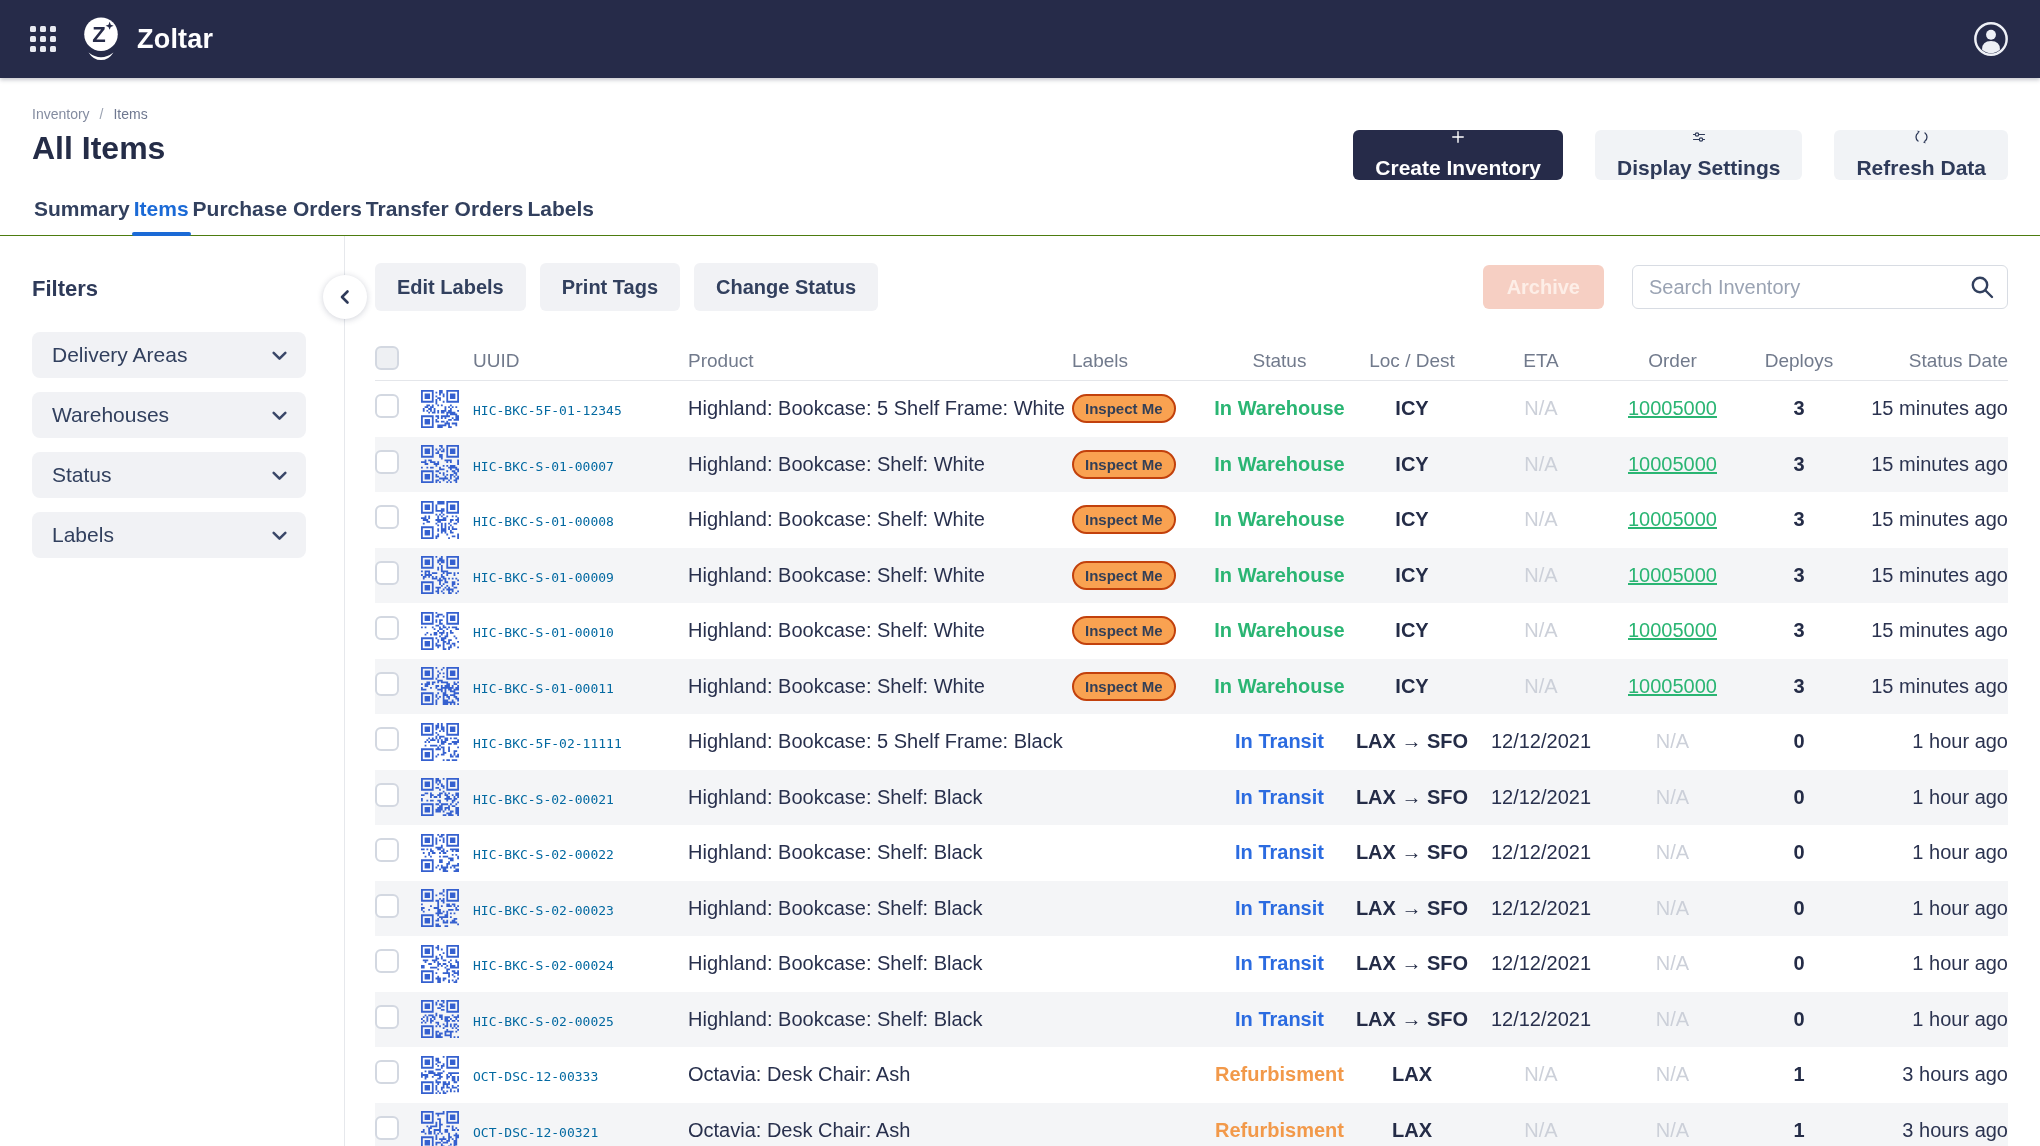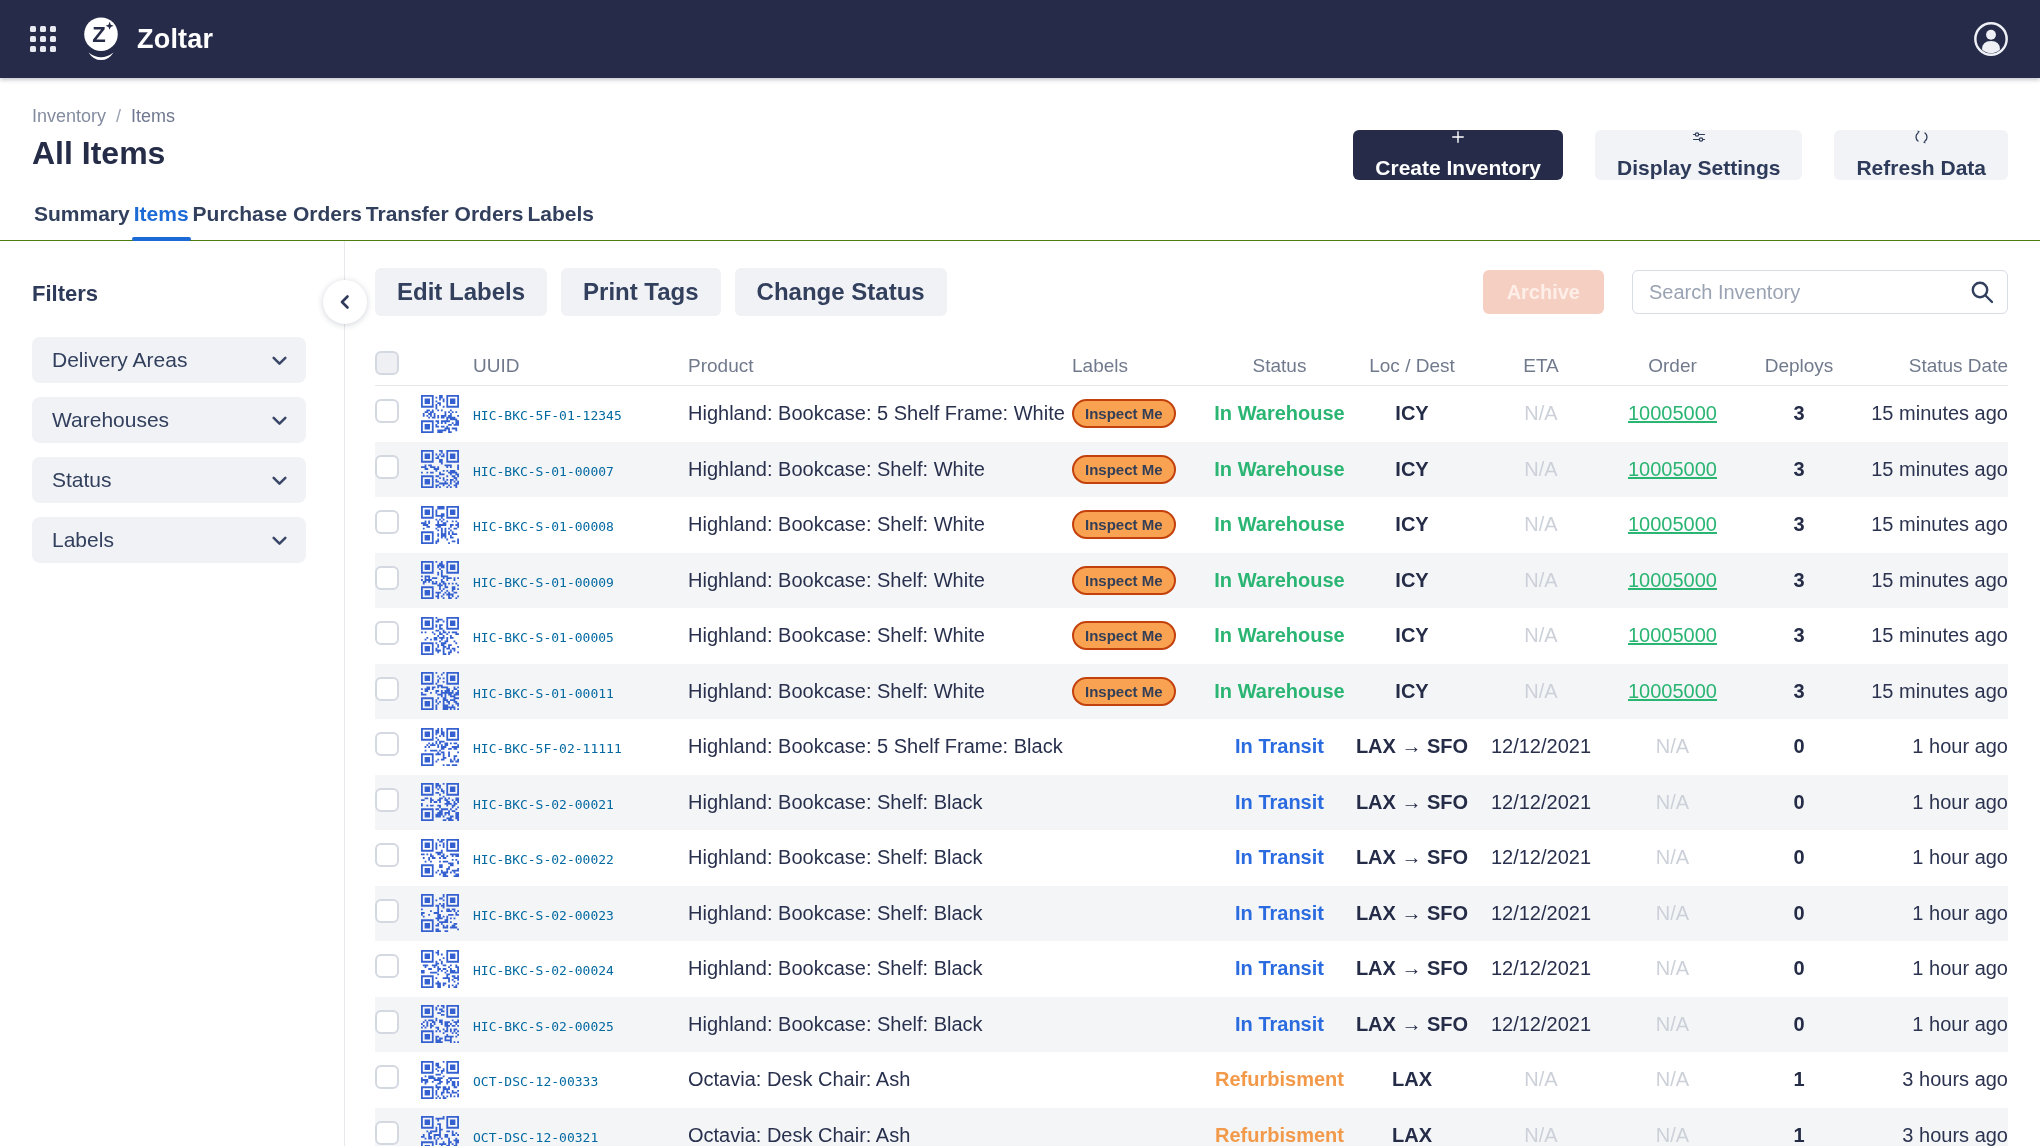--- a/index.html
+++ b/index.html
@@ -12,21 +12,21 @@
   .nav-left { display:flex; align-items:center; gap:22px; }
   .grid-icon { width:26px; height:26px; display:grid; grid-template-columns:repeat(3,6px);
     grid-template-rows:repeat(3,6px); gap:4px; cursor:pointer; }
   .grid-icon i { background:#e8eaf1; border-radius:1.5px; }
   .brand { display:flex; align-items:center; gap:13px; cursor:pointer; }
   .brand-name { color:#fff; font-size:27px; font-weight:bold; letter-spacing:.2px; }
   .avatar-icon { width:38px; height:38px; cursor:pointer; }
 
   
   .page-head { padding:28px 32px 0 32px; position:relative; }
-  .breadcrumb { font-size:18px; color:#848ca0; display:flex; gap:10px; }
+  .breadcrumb { font-size:14px; color:#848ca0; display:flex; gap:10px; }
   .breadcrumb .crumb-last { color:#6f7890; }
   .breadcrumb .sep { color:#9aa2b1; }
   .page-title { font-size:32px; font-weight:bold; color:#242c47; margin-top:8px; }
   .head-actions { position:absolute; right:32px; top:52px; display:flex; gap:32px; }
   .btn { display:flex; align-items:center; gap:12px; height:50px; padding:0 22px;
     border-radius:6px; font-size:21px; font-weight:600; cursor:pointer; border:none;
     font-family:"Liberation Sans", sans-serif;flex-direction:column; }
   .btn-primary { background:#262b49; color:#fff; }
   .btn-light { background:#f1f3f6; color:#2e3a59; }
 
@@ -48,21 +48,21 @@
   .filter-label { font-size:21px; color:#32405e; }
   .collapse-btn { position:absolute; left:323px; top:39px; width:44px; height:44px; border-radius:50%;
     background:#fff; box-shadow:0 1px 6px rgba(40,50,80,.22); display:flex; align-items:center;
     justify-content:center; cursor:pointer; z-index:5; }
 
   
   .main { flex:1; padding:27px 32px 0 30px; }
   .toolbar { display:flex; align-items:center; }
   .toolbar-left { display:flex; gap:14px; }
   .tbtn { height:48px; padding:0 22px; background:#f1f2f5; border:none; border-radius:6px;
-    font-size:24px; font-weight:600; color:#32405e; cursor:pointer; font-family:"Liberation Sans", sans-serif;}
+    font-size:20px; font-weight:600; color:#32405e; cursor:pointer; font-family:"Liberation Sans", sans-serif;}
   .toolbar-right { margin-left:auto; display:flex; gap:28px; align-items:center; }
   .archive-btn { height:44px; padding:0 24px; background:#f6cfc3; color:#fdeee7; border:none;
     border-radius:6px; font-size:20px; font-weight:600; cursor:pointer; font-family:"Liberation Sans", sans-serif;}
   .search-box { width:376px; height:44px; border:1.5px solid #d8dce3; border-radius:6px;
     display:flex; align-items:center; background:#fff; padding:0 12px 0 16px; }
   .search-box input { flex:1; border:none; outline:none; font-size:20px; color:#32405e;
     font-family:"Liberation Sans", sans-serif; background:transparent; }
   .search-box input::placeholder { color:#9aa3b3; }
 
   
@@ -307,21 +307,21 @@
     <div class="cell c-deploys c-center">3</div>
     <div class="cell c-date c-right">15 minutes ago</div>
   </div>
           <div class="trow">
     <div class="cell"><span class="checkbox"></span></div>
     <div class="cell">
               <svg class="qr" viewBox="0 0 21 21">
                 <path d="M0 0h7v1h-7zM0 6h7v1h-7zM0 1h1v5h-1zM6 1h1v5h-1zM2 2h3v3h-3zM14 0h7v1h-7zM14 6h7v1h-7zM14 1h1v5h-1zM20 1h1v5h-1zM16 2h3v3h-3zM0 14h7v1h-7zM0 20h7v1h-7zM0 15h1v5h-1zM6 15h1v5h-1zM2 16h3v3h-3zM8 0h1v1h-1zM9 1h1v1h-1zM10 1h1v1h-1zM11 1h1v1h-1zM8 2h1v1h-1zM9 2h1v1h-1zM12 2h1v1h-1zM8 4h1v1h-1zM10 4h1v1h-1zM11 4h1v1h-1zM8 5h1v1h-1zM10 5h1v1h-1zM10 6h1v1h-1zM11 6h1v1h-1zM8 7h1v1h-1zM9 7h1v1h-1zM12 7h1v1h-1zM0 8h1v1h-1zM2 8h1v1h-1zM6 8h1v1h-1zM10 8h1v1h-1zM12 8h1v1h-1zM13 8h1v1h-1zM15 8h1v1h-1zM17 8h1v1h-1zM18 8h1v1h-1zM19 8h1v1h-1zM7 9h1v1h-1zM10 9h1v1h-1zM11 9h1v1h-1zM14 9h1v1h-1zM19 9h1v1h-1zM20 9h1v1h-1zM9 10h1v1h-1zM12 10h1v1h-1zM16 10h1v1h-1zM3 11h1v1h-1zM7 11h1v1h-1zM8 11h1v1h-1zM10 11h1v1h-1zM11 11h1v1h-1zM12 11h1v1h-1zM14 11h1v1h-1zM16 11h1v1h-1zM17 11h1v1h-1zM2 12h1v1h-1zM5 12h1v1h-1zM7 12h1v1h-1zM8 12h1v1h-1zM11 12h1v1h-1zM14 12h1v1h-1zM10 13h1v1h-1zM13 13h1v1h-1zM14 13h1v1h-1zM18 13h1v1h-1zM8 14h1v1h-1zM11 14h1v1h-1zM12 14h1v1h-1zM13 14h1v1h-1zM19 14h1v1h-1zM9 15h1v1h-1zM11 15h1v1h-1zM12 15h1v1h-1zM15 15h1v1h-1zM16 15h1v1h-1zM9 16h1v1h-1zM12 16h1v1h-1zM13 16h1v1h-1zM15 16h1v1h-1zM20 16h1v1h-1zM8 17h1v1h-1zM12 17h1v1h-1zM14 17h1v1h-1zM15 17h1v1h-1zM17 17h1v1h-1zM18 17h1v1h-1zM8 18h1v1h-1zM9 18h1v1h-1zM10 18h1v1h-1zM12 18h1v1h-1zM16 18h1v1h-1zM18 18h1v1h-1zM9 19h1v1h-1zM12 19h1v1h-1zM15 19h1v1h-1zM16 19h1v1h-1zM20 19h1v1h-1zM12 20h1v1h-1zM13 20h1v1h-1zM15 20h1v1h-1z" fill="#3560cf"></path>
               </svg>
             </div>
-    <div class="cell"><a class="uuid-link">HIC-BKC-S-01-00005</a></div>
+    <div class="cell"><a class="uuid-link">HIC-BKC-S-01-00010</a></div>
     <div class="cell c-product">Highland: Bookcase: Shelf: White</div>
     <div class="cell c-labels"><span class="badge">Inspect Me</span></div>
     <div class="cell c-status c-center" style="color: rgb(42, 181, 115);">In Warehouse</div>
     <div class="cell c-loc c-center">ICY</div>
     <div class="cell c-eta c-center na">N/A</div>
     <div class="cell c-order c-center"><a class="order-link">10005000</a></div>
     <div class="cell c-deploys c-center">3</div>
     <div class="cell c-date c-right">15 minutes ago</div>
   </div>
           <div class="trow">

